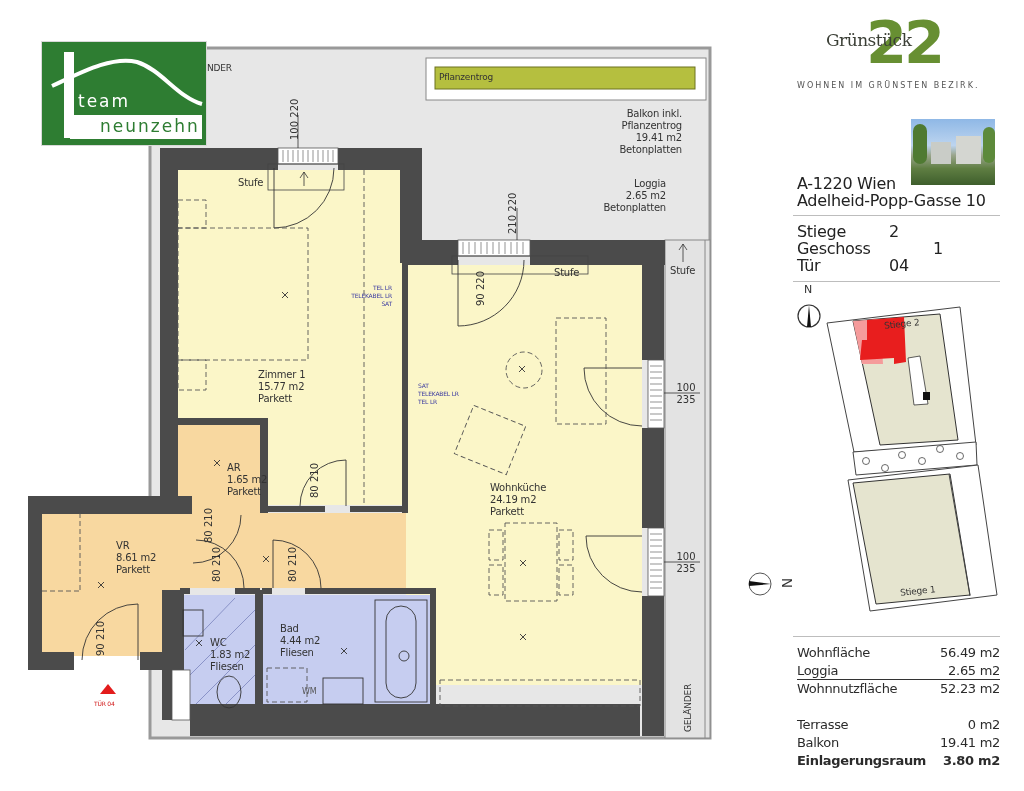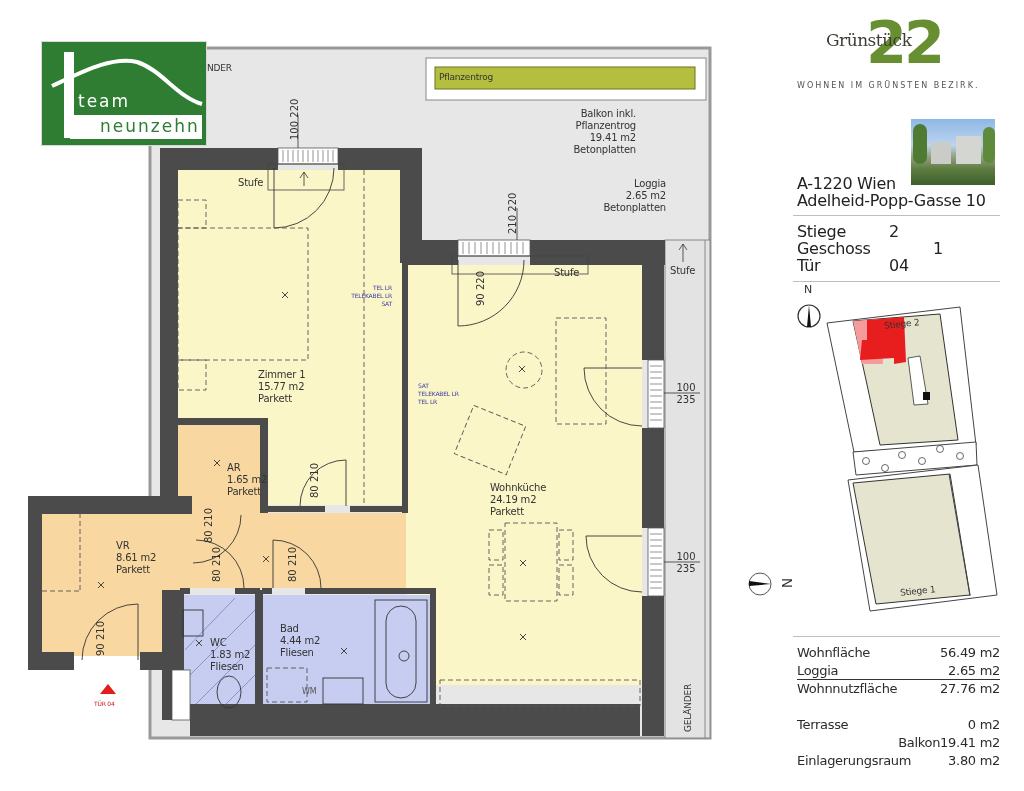--- a/index.html
+++ b/index.html
@@ -223,21 +223,21 @@
     <line x1="517" y1="208" x2="517" y2="240"></line>
     <line x1="664" y1="393" x2="700" y2="393"></line>
     <line x1="664" y1="562" x2="700" y2="562"></line>
   </g>
 
   <polygon points="100,694 108,684 116,694" fill="#e31c1c"></polygon>
 </svg>
 
 <div class="lbl" style="left:207px;top:62px;font-size:9px;">NDER</div>
 <div class="lbl" style="left:439px;top:71px;font-size:9px;">Pflanzentrog</div>
-<div class="lbl lbl-r" style="left:536px;top:108px;width:100px;">
+<div class="lbl lbl-r" style="left:582px;top:108px;width:100px;">
   <div>Balkon inkl.</div>
   <div>Pflanzentrog</div>
   <div>19.41 m2</div>
   <div>Betonplatten</div>
 </div>
 <div class="lbl lbl-r" style="left:566px;top:178px;width:100px;">
   <div>Loggia</div>
   <div>2.65 m2</div>
   <div>Betonplatten</div>
 </div>
@@ -414,26 +414,26 @@
   <span>Wohnfläche</span>
     <span>56.49 m2</span>
 </div>
 <div class="kv-row" style="top:662px;">
   <span>Loggia</span>
     <span>2.65 m2</span>
 </div>
 <div class="underline" style="left:797px;top:679px;width:203px;"></div>
 <div class="kv-row" style="top:680px;">
   <span>Wohnnutzfläche</span>
-    <span>27.76 m2</span>
+    <span>52.23 m2</span>
 </div>
 <div class="kv-row" style="top:716px;gap:29px;">
   <span>Terrasse</span>
     <span>0 m2</span>
 </div>
-<div class="kv-row" style="top:734px;justify-content:flex-end;">
+<div class="kv-row" style="top:734px;">
   <span>Balkon</span>
     <span>19.41 m2</span>
 </div>
-<div class="kv-row" style="top:752px;">
+<div class="kv-row" style="top:752px;font-weight:bold;">
   <span>Einlagerungsraum</span>
     <span>3.80 m2</span>
 </div>
 
 </body></html>

